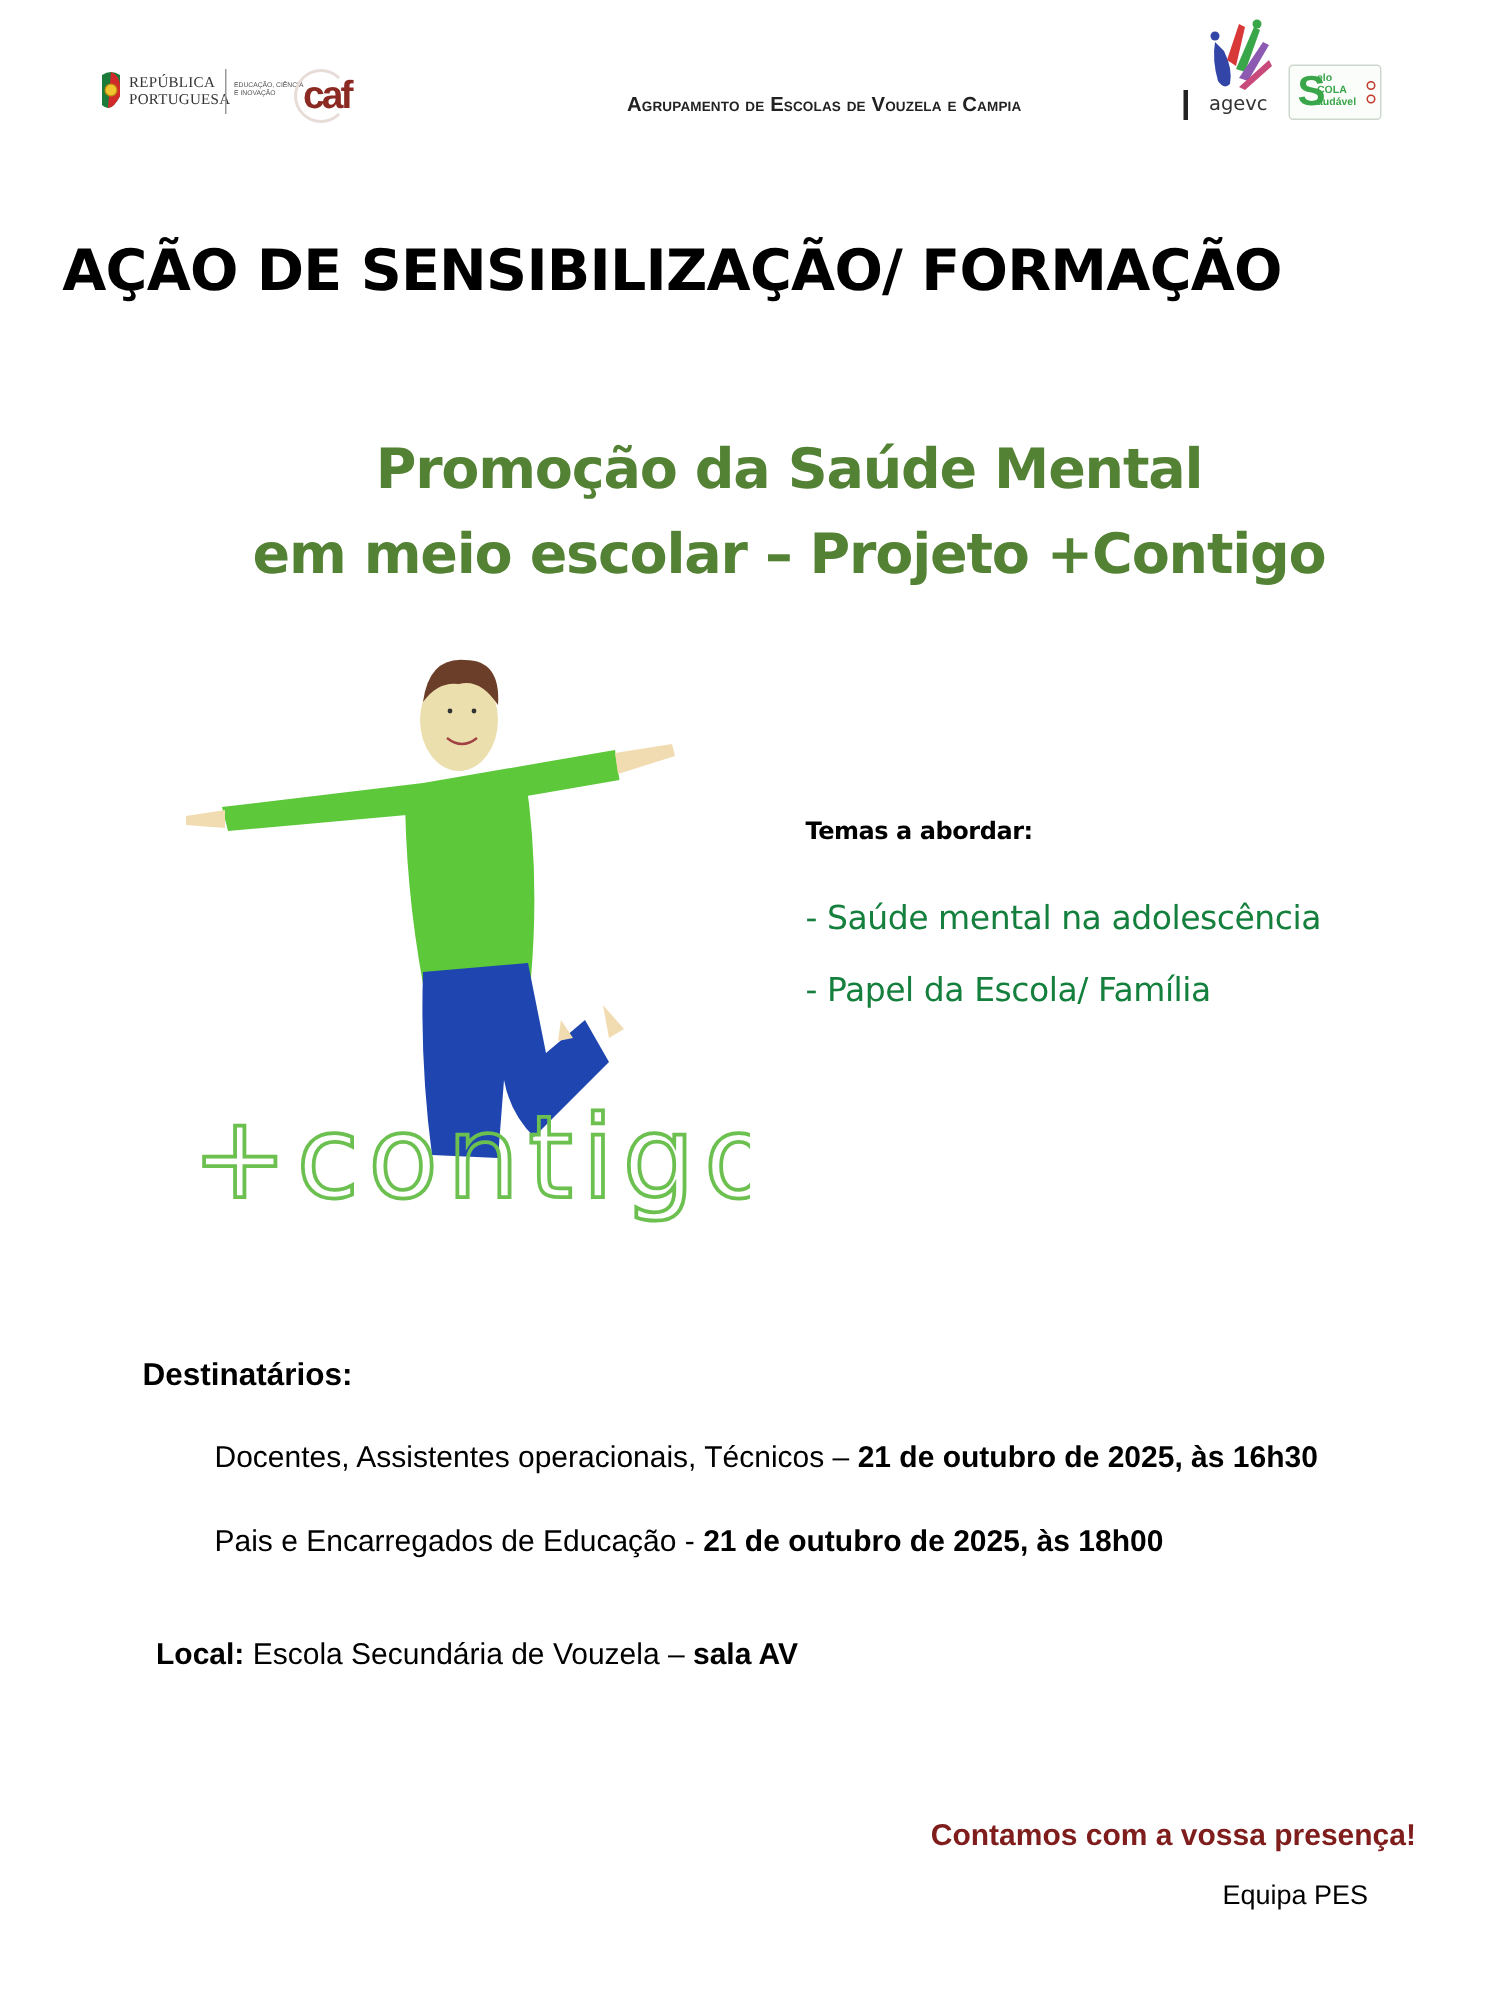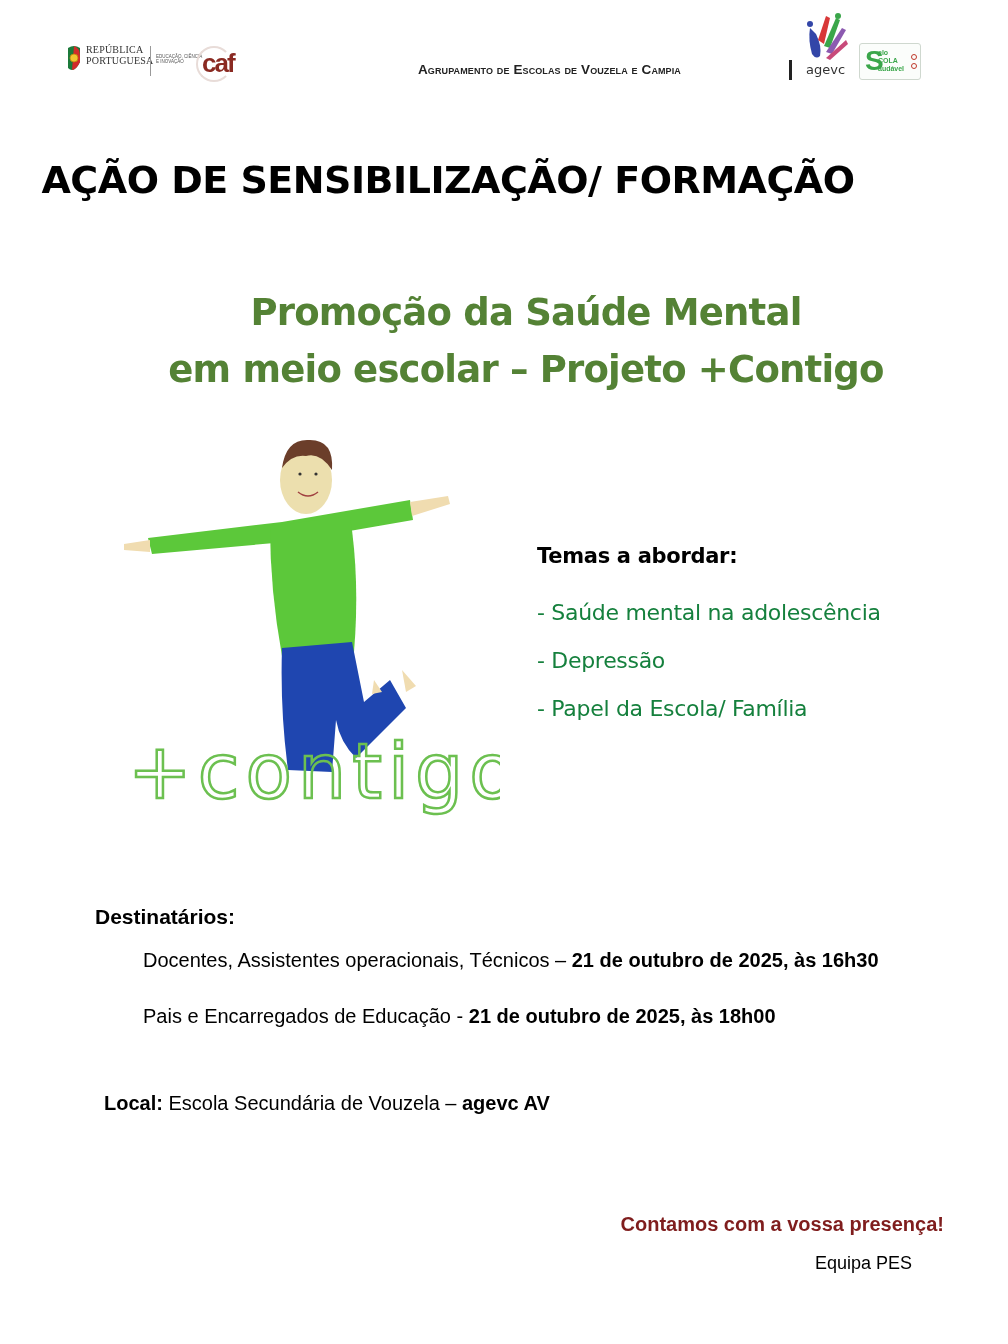--- a/index.html
+++ b/index.html
@@ -1,21 +1,21 @@
 <!DOCTYPE html>
 <html><head>
   <meta charset="utf-8">
   <style>
     * { margin: 0; padding: 0; box-sizing: border-box; }
     html, body { width: 1008px; height: 1344px; background: #ffffff; overflow: hidden; }
     body { position: relative; font-family: "Liberation Sans", "DejaVu Sans", sans-serif; color: #111; }
     .abs { position: absolute; }
 
     
-    .logo-rp { left: 66px; top: 44px; width: 90px; height: 34px; display: flex; align-items: flex-start; }
+    .logo-rp { left: 66px; top: 44px; width: 90px; height: 34px; display: flex; align-items: center; }
     .logo-rp .flag { width: 16px; height: 30px; position: relative; margin-right: 4px; }
     .logo-rp .rp-text { font-family: "Liberation Serif", serif; font-size: 10px; line-height: 11px; color: #333; letter-spacing: 0.2px; }
     .logo-sep { left: 150px; top: 46px; width: 1px; height: 30px; background: #999; }
     .logo-edu { left: 156px; top: 54px; font-size: 4.5px; line-height: 5px; color: #555; width: 50px; }
     .logo-caf { left: 196px; top: 44px; width: 52px; height: 38px; }
     .logo-caf .caf-text { position: absolute; left: 6px; top: 4px; font-family: "Liberation Sans", sans-serif; font-weight: bold; font-size: 26px; color: #8a2a22; letter-spacing: -2px; }
     .logo-caf .ring { position: absolute; left: 0; top: 2px; width: 36px; height: 36px; border: 2px solid #e8dcd8; border-radius: 50%; border-right-color: transparent; }
 
     
     .agrup { left: 418px; top: 62px; font-family: "Liberation Sans", sans-serif; font-weight: bold; font-size: 13.5px; color: #222; font-variant: small-caps; letter-spacing: 0.1px; }
@@ -29,27 +29,27 @@
     .selo .dots i { display: block; width: 6px; height: 6px; border: 1.5px solid #c0392b; border-radius: 50%; margin-bottom: 3px; }
 
     
     .main-title { left: 0; width: 896px; top: 158px; text-align: center; font-family: "DejaVu Sans", sans-serif; font-weight: bold; font-size: 38px; color: #000; letter-spacing: -0.5px; }
     .subtitle { left: 0; width: 1052px; top: 284px; text-align: center; font-family: "DejaVu Sans", sans-serif; font-weight: bold; font-size: 37px; line-height: 57px; color: #548235; letter-spacing: -0.8px; }
 
     
     .illus { left: 110px; top: 430px; width: 390px; height: 400px; }
 
     
-    .temas-title { left: 537px; top: 544px; font-family: "DejaVu Sans", sans-serif; font-weight: bold; font-size: 21px; color: #000; letter-spacing: -0.3px; }
+    .temas-title { left: 537px; top: 544px; font-family: "DejaVu Sans", sans-serif; font-weight: bold; font-size: 16px; color: #000; letter-spacing: -0.3px; }
     .temas-list { left: 537px; top: 598px; list-style: none; font-family: "DejaVu Sans", sans-serif; font-size: 22px; color: #15803d; letter-spacing: -0.3px; }
     .temas-list li { height: 48px; line-height: 30px; }
 
     
     .dest-title { left: 95px; top: 905px; font-family: "Liberation Sans", sans-serif; font-weight: bold; font-size: 21px; color: #000; }
-    .dest-line { left: 143px; font-family: "Liberation Sans", sans-serif; font-size: 20px; color: #000; }
+    .dest-line { left: 143px; font-family: "Liberation Sans", sans-serif; font-size: 20px; color: #000; margin-top: 12px; }
     .dest-line b { font-weight: bold; }
     .local { left: 104px; top: 1092px; font-family: "Liberation Sans", sans-serif; font-size: 20px; color: #000; }
     .contamos { right: 64px; top: 1194px; font-family: "Liberation Sans", sans-serif; font-weight: bold; font-size: 20px; color: #7f1d1d; margin-top: 19px; }
     .equipa { left: 815px; top: 1253px; font-family: "Liberation Sans", sans-serif; font-size: 18px; color: #000; }
   </style>
 </head>
 <body>
 
 <div class="abs logo-rp">
   <div class="flag">
@@ -126,30 +126,29 @@
     <path d="M292 240 L306 256 L296 262 Z" fill="#f0dcb0"></path>
     <path d="M264 250 L272 262 L262 264 Z" fill="#f0dcb0"></path>
 
     <text x="18" y="368" font-family="DejaVu Sans, sans-serif" font-size="76" fill="none" stroke="#6cc050" stroke-width="2.5" letter-spacing="6">+contigo</text>
   </svg>
 </div>
 
 <div class="abs temas-title">Temas a abordar:</div>
 <ul class="abs temas-list">
   <li>- Saúde mental na adolescência</li>
-  <li>- Depressão</li>
   <li>- Papel da Escola/ Família</li>
 </ul>
 
 <div class="abs dest-title">Destinatários:</div>
 <div class="abs dest-line" style="top:949px;">
   <span>Docentes, Assistentes operacionais, Técnicos – </span><b>21 de outubro de 2025, às 16h30</b>
 </div>
 <div class="abs dest-line" style="top:1005px;">
   <span>Pais e Encarregados de Educação - </span><b>21 de outubro de 2025, às 18h00</b>
 </div>
 
 <div class="abs local">
-  <b>Local:</b><span> Escola Secundária de Vouzela – </span><b>agevc AV</b>
+  <b>Local:</b><span> Escola Secundária de Vouzela – </span><b>sala AV</b>
 </div>
 
 <div class="abs contamos">Contamos com a vossa presença!</div>
 <div class="abs equipa">Equipa PES</div>
 
 </body></html>

